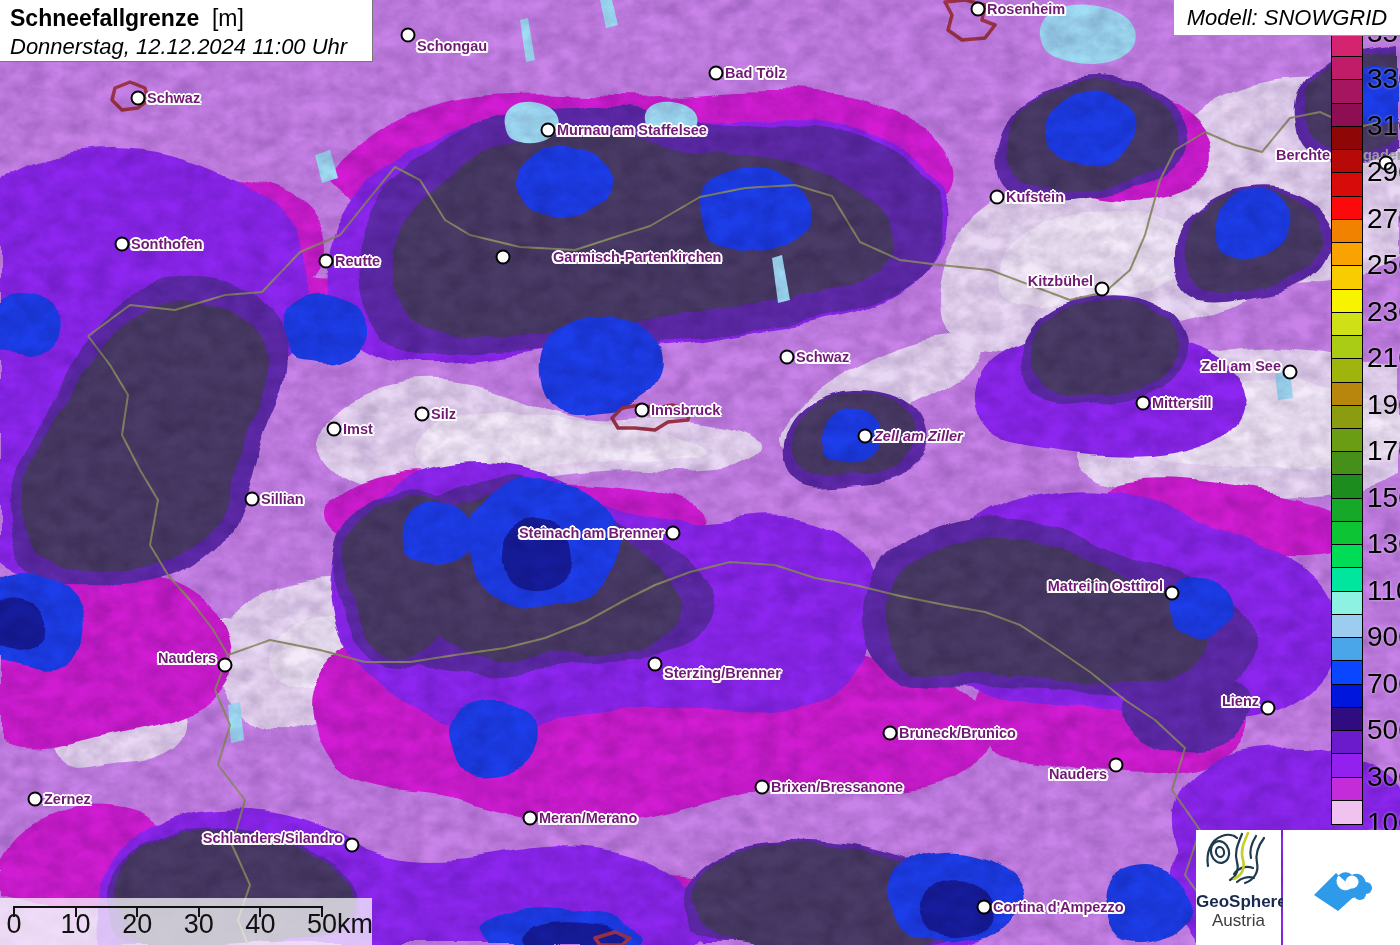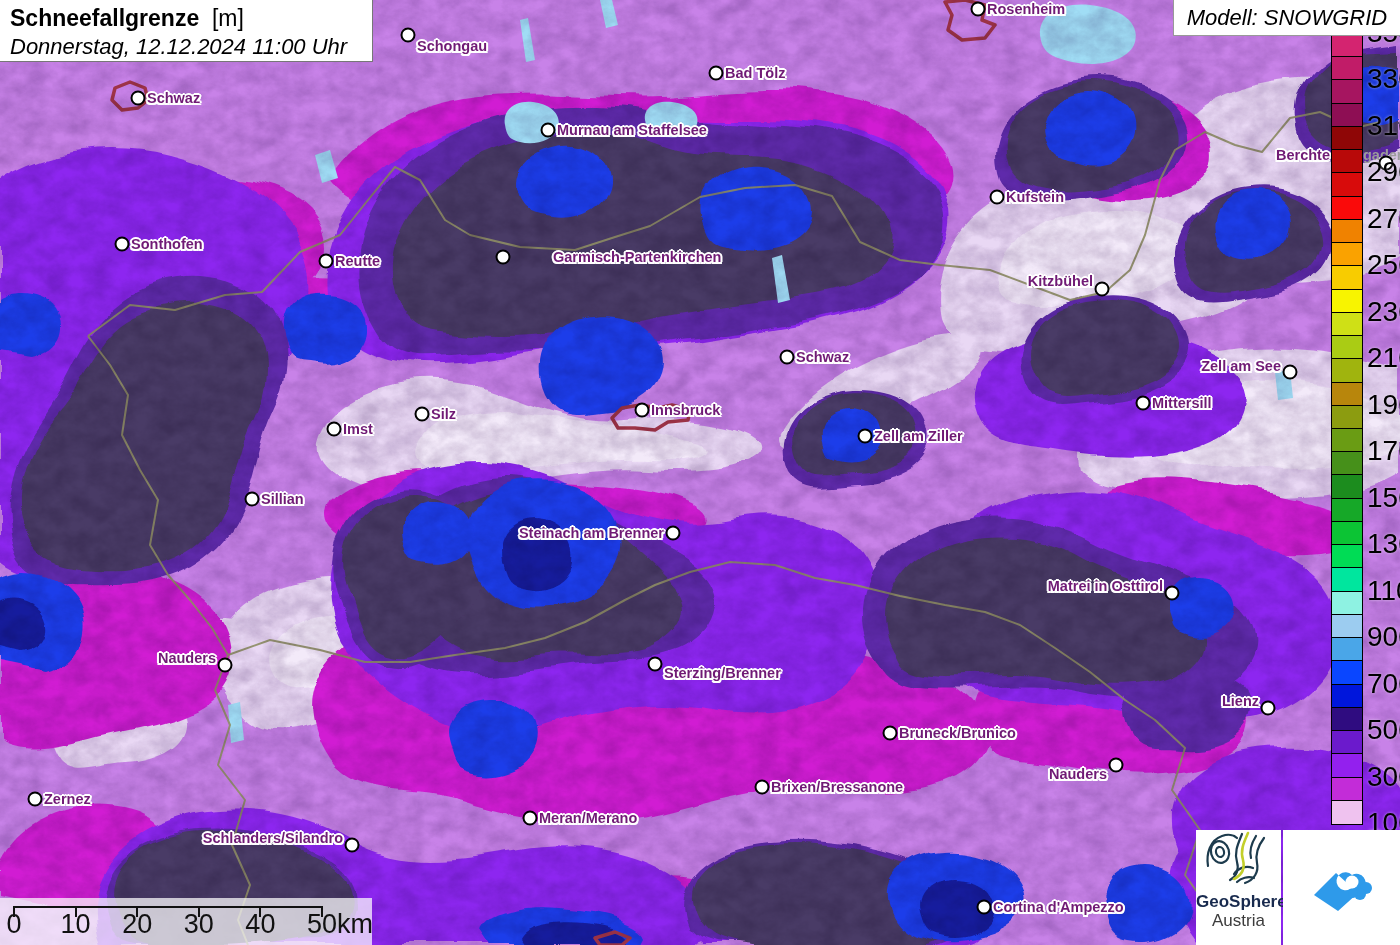--- a/index.html
+++ b/index.html
@@ -231,21 +231,21 @@
       <div class="city-label" style="top: 357px; right: 119px;">Zell am See</div>
       <div class="city-dot" style="left: 1143px; top: 403px; position: absolute; z-index: 21;"></div>
       <div class="city-label" style="top: 394px; left: 1152px;">Mittersill</div>
       <div class="city-dot" style="left: 642px; top: 410px; position: absolute; z-index: 21;"></div>
       <div class="city-label" style="top: 401px; left: 651px;">Innsbruck</div>
       <div class="city-dot" style="left: 422px; top: 414px; position: absolute; z-index: 21;"></div>
       <div class="city-label" style="top: 405px; left: 431px;">Silz</div>
       <div class="city-dot" style="left: 334px; top: 429px; position: absolute; z-index: 21;"></div>
       <div class="city-label" style="top: 420px; left: 343px;">Imst</div>
       <div class="city-dot" style="left: 865px; top: 436px; position: absolute; z-index: 21;"></div>
-      <div class="city-label" style="top: 427px; left: 874px;">Zell am Ziller</div>
+      <div class="city-label" style="top: 427px; left: 874px; font-style: italic;">Zell am Ziller</div>
       <div class="city-dot" style="left: 252px; top: 499px; position: absolute; z-index: 21;"></div>
       <div class="city-label" style="top: 490px; left: 261px;">Sillian</div>
       <div class="city-dot" style="left: 673px; top: 533px; position: absolute; z-index: 21;"></div>
       <div class="city-label" style="top: 524px; right: 736px;">Steinach am Brenner</div>
       <div class="city-dot" style="left: 1172px; top: 593px; position: absolute; z-index: 21;"></div>
       <div class="city-label" style="top: 577px; right: 237px;">Matrei in Osttirol</div>
       <div class="city-dot" style="left: 225px; top: 665px; position: absolute; z-index: 21;"></div>
       <div class="city-label" style="top: 649px; right: 1184px;">Nauders</div>
       <div class="city-dot" style="left: 655px; top: 664px; position: absolute; z-index: 21;"></div>
       <div class="city-label" style="top: 664px; left: 664px;">Sterzing/Brenner</div>

